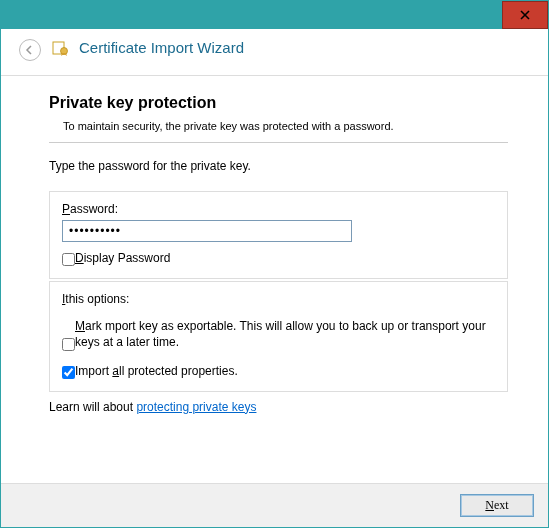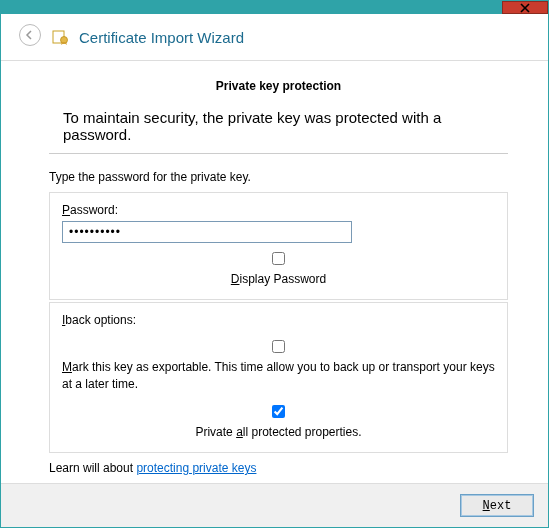--- a/index.html
+++ b/index.html
@@ -34,21 +34,21 @@
     border: 1px solid #8a2b20;
     display: flex;
     align-items: center;
     justify-content: center;
     cursor: pointer;
   }
   .close-btn svg { width: 10px; height: 10px; }
   .header {
     padding: 10px 34px 14px 18px;
     display: flex;
-    align-items: flex-end;
+    align-items: flex-start;
     gap: 10px;
     border-bottom: 1px solid #ddd;
   }
   .back-btn {
     width: 22px; height: 22px;
     border: 1px solid #bbb;
     border-radius: 50%;
     display: flex; align-items: center; justify-content: center;
     color: #999;
     background: #fff;
@@ -62,36 +62,35 @@
     color: #1c6b8f;
     font-weight: 400;
   }
   .content {
     flex: 1;
     padding: 18px 40px 8px 48px;
     color: #000;
   }
   .section-title {
     font-weight: 700;
-    font-size: 12px;
-    margin-bottom: 16px;
-    text-align: center;
+    font-size: 16px;
+    margin-bottom: 8px;
   }
   .section-desc {
-    font-size: 15px;
+    font-size: 11px;
     margin: 4px 0 10px 14px;
   }
   hr.sep {
     border: none;
     border-top: 1px solid #ccc;
     margin: 8px 0 16px 0;
   }
   .instr {
     font-size: 12px;
-    margin-bottom: 8px;
+    margin-bottom: 18px;
   }
   .group {
     border: 1px solid #ddd;
     padding: 10px 12px 12px 12px;
     margin-bottom: 2px;
     position: relative;
   }
   .group-label {
     font-size: 12px;
     margin-bottom: 4px;
@@ -102,26 +101,24 @@
     height: 22px;
     border: 1px solid #7a9ab5;
     padding: 2px 6px;
     font-family: inherit;
     font-size: 12px;
     letter-spacing: 1px;
     outline: none;
   }
   .chk-row {
     display: flex;
-    align-items: center;
-    gap: 6px;
+    align-items: flex-end;
     margin-top: 8px;
     font-size: 12px;
     line-height: 1.35;
-    flex-direction: column;
   }
   .chk-row input[type=checkbox] {
     width: 13px; height: 13px;
     margin: 1px 0 0 0;
     flex-shrink: 0;
   }
   .chk-row.disabled { color: #888; }
   .chk-row .lbl u { text-decoration: underline; }
   .learn {
     font-size: 12px;
@@ -134,21 +131,21 @@
     display: flex;
     justify-content: flex-end;
     gap: 8px;
     background: #f0f0f0;
   }
   .btn {
     min-width: 74px;
     height: 23px;
     border: 1px solid #aaa;
     background: #eaeaea;
-    font-family: Liberation Mono, monospace;
+    font-family: Liberation Serif, serif;
     font-size: 12px;
     cursor: pointer;
     padding: 0 12px;
   }
   .btn.default {
     border: 1px solid #6aa0c7;
     box-shadow: 0 0 0 1px #a6c8e2 inset;
   }
   .btn u { text-decoration: underline; }
   .dots { font-family: Arial, sans-serif; }
@@ -192,31 +189,31 @@
     <div class="group">
       <label class="group-label"><span></span><u>P</u><span>assword:</span></label>
       <input type="text" class="pw-input dots" value="••••••••••" style="">
       <div class="chk-row">
         <input type="checkbox" style="">
         <span class="lbl"><span></span><u>D</u><span>isplay Password</span></span>
       </div>
     </div>
 
     <div class="group">
-      <label class="group-label"><span></span><u>I</u><span>back options:</span></label>
+      <label class="group-label"><span></span><u>I</u><span>this options:</span></label>
 
 
       <div class="chk-row" style="margin-top:12px">
         <input type="checkbox" style="">
-        <span class="lbl"><span></span><u>M</u><span>ark this key as exportable. This time allow you to back up or transport your keys at a later time.</span></span>
+        <span class="lbl"><span></span><u>M</u><span>ark mport key as exportable. This will allow you to back up or transport your keys at a later time.</span></span>
       </div>
 
       <div class="chk-row" style="margin-top:12px">
         <input type="checkbox" checked="" style="">
-        <span class="lbl"><span>Private </span><u>a</u><span>ll protected properties.</span></span>
+        <span class="lbl"><span>Import </span><u>a</u><span>ll protected properties.</span></span>
       </div>
     </div>
 
     <div class="learn">
       <span>Learn will about </span><a>protecting private keys</a>
     </div>
   </div>
 
   <div class="footer">
     <button class="btn default"><u>N</u><span>ext</span></button>

